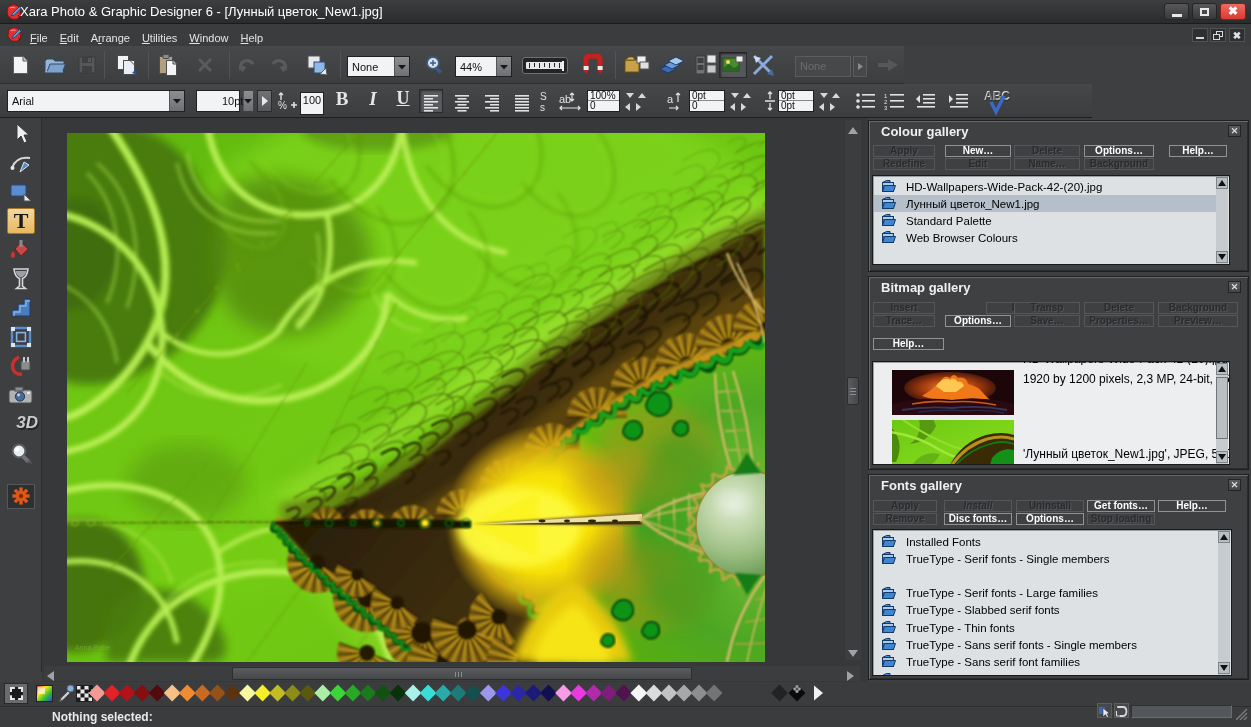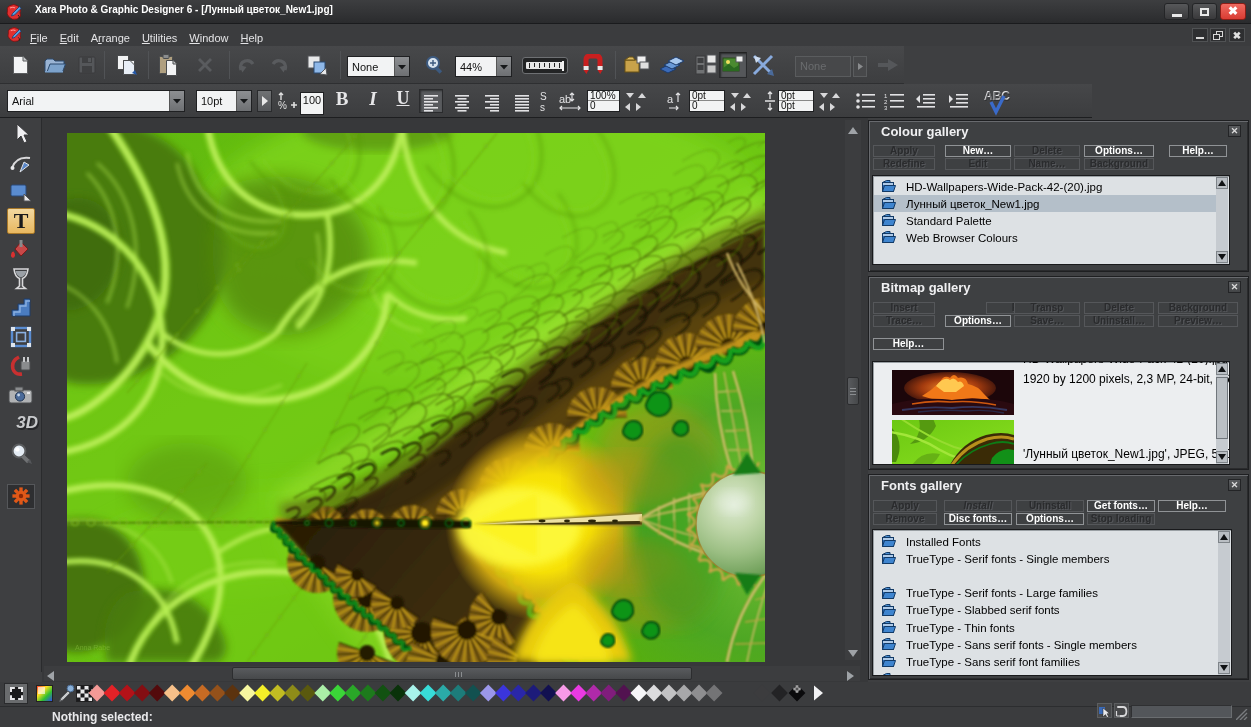--- a/index.html
+++ b/index.html
@@ -28,21 +28,21 @@
 <body>
 <div id="root">
 
   <div class="abs" style="left:0;top:0;width:1251px;height:24px;background:linear-gradient(#3d3e40,#323335 60%,#2a2b2d);border-bottom:1px solid #1a1b1d;">
     <svg class="abs" style="left:6px;top:4px;" width="16" height="16" viewBox="0 0 16 16">
       <path d="M3 2 Q8 -1 12 2 Q16 5 14 9 Q16 13 11 15 Q6 16.5 3 13 Q0 10 1.5 6.5 Q0.5 4 3 2 Z" fill="#e03030" stroke="#7a0c0c" stroke-width="0.8"></path>
       <path d="M4 4 Q7 2.5 9 4" stroke="#ff9090" stroke-width="1.2" fill="none"></path>
       <path d="M13.5 2.5 L6.5 9.5 L5.5 12 L8.5 11 L15 4.5 Z" fill="#58a0e0" stroke="#1a3a6a" stroke-width="0.8"></path>
       <path d="M12 11 Q14 12.5 13 14.5" stroke="#202020" stroke-width="1" fill="none"></path>
     </svg>
-    <div class="abs" style="left:35px;top:4px;font-size:10px;font-weight:bold;color:#fff;">Xara Photo &amp; Graphic Designer 6 - [Лунный цветок_New1.jpg]</div>
+    <div class="abs" style="left:20px;top:4px;font-size:13px;font-weight:normal;color:#fff;">Xara Photo &amp; Graphic Designer 6 - [Лунный цветок_New1.jpg]</div>
     <div class="abs" style="left:1164px;top:3px;width:25px;height:17px;background:linear-gradient(#57585a,#39393b);border:1px solid #242527;border-radius:3px;">
         <div class="abs" style="left:7px;top:10px;width:10px;height:3px;background:#e8e8e8;"></div>
       </div>
     <div class="abs" style="left:1192px;top:3px;width:25px;height:17px;background:linear-gradient(#57585a,#39393b);border:1px solid #242527;border-radius:3px;">
         <div class="abs" style="left:7px;top:4px;width:9px;height:8px;border:2px solid #e8e8e8;"></div>
       </div>
     <div class="abs" style="left:1220px;top:3px;width:26px;height:17px;background:linear-gradient(#ef6a60,#d93c33);border:1px solid #8c1d16;border-radius:3px;color:#fff;font-weight:bold;font-size:12px;text-align:center;line-height:15px;">✖</div>
   </div>
 
   <div class="abs" style="left:0;top:24px;width:1251px;height:22px;background:#3b3c3e;">
@@ -194,21 +194,21 @@
 
   <div class="abs" id="tb2" style="left:0;top:84px;width:1092px;height:34px;background:linear-gradient(#464749,#3c3d3f);border-bottom:1px solid #1d1e20;">
       <div class="combo" style="left:7px;top:6px;width:178px;height:22px;">
         <span class="txt">Arial</span>
         <span class="dd">
           <svg width="9" height="6">
             <polygon points="0,1 8,1 4,5.6" fill="#16181a"></polygon>
           </svg>
         </span>
       </div>
-      <div class="combo" style="left:196px;top:6px;width:56px;height:22px;">
+      <div class="combo" style="left:196px;top:6px;width:44px;height:22px;padding-left:21px;">
         <span class="txt">10pt</span>
         <span class="dd">
           <svg width="9" height="6">
             <polygon points="0,1 8,1 4,5.6" fill="#16181a"></polygon>
           </svg>
         </span>
       </div>
       <div class="abs" style="left:257px;top:6px;width:15px;height:22px;background:linear-gradient(#707274,#55575a);border:1px solid #2a2b2d;"><svg width="13" height="20">
           <polygon points="4,5 4,15 10,10" fill="#e8e8e8"></polygon>
         </svg></div>
@@ -1519,21 +1519,21 @@
         <div class="ptitle">Bitmap gallery</div>
         <div class="pclose">✕</div>
         <div class="gbtn dis" style="left:4px;top:25px;width:62px;">Insert</div>
         <div class="gbtn dis" style="left:76px;top:25px;width:66px;margin-left:41px;">Fill</div>
         <div class="gbtn dis" style="left:145px;top:25px;width:66px;">Transp</div>
         <div class="gbtn dis" style="left:215px;top:25px;width:70px;">Delete</div>
         <div class="gbtn dis" style="left:289px;top:25px;width:80px;">Background</div>
         <div class="gbtn dis" style="left:4px;top:38px;width:62px;">Trace…</div>
         <div class="gbtn" style="left:76px;top:38px;width:66px;">Options…</div>
         <div class="gbtn dis" style="left:145px;top:38px;width:66px;">Save…</div>
-        <div class="gbtn dis" style="left:215px;top:38px;width:70px;">Uninstall…</div>
+        <div class="gbtn dis" style="left:215px;top:38px;width:70px;">Properties…</div>
         <div class="gbtn dis" style="left:289px;top:38px;width:80px;">Preview…</div>
         <div class="gbtn" style="left:4px;top:61px;width:71px;">Help…</div>
         <div class="glist" style="left:3px;top:84px;width:358px;height:104px;background:#eceef0;">
           <div style="position:absolute;left:150px;top:-10px;height:13px;overflow:hidden;font-size:12px;color:#000;">HD-Wallpapers-Wide-Pack-42-(20).jpg</div>
           <svg style="position:absolute;left:19px;top:8px;" width="122" height="45" viewBox="0 0 122 45">
 <rect width="122" height="45" fill="#1c060a"></rect>
 <radialGradient id="vgl" cx="0.5" cy="0.5" r="0.6">
               <stop offset="0" stop-color="#ff9830"></stop>
               <stop offset="0.5" stop-color="#c84a10" stop-opacity="0.8"></stop>
               <stop offset="1" stop-color="#c84a10" stop-opacity="0"></stop>

